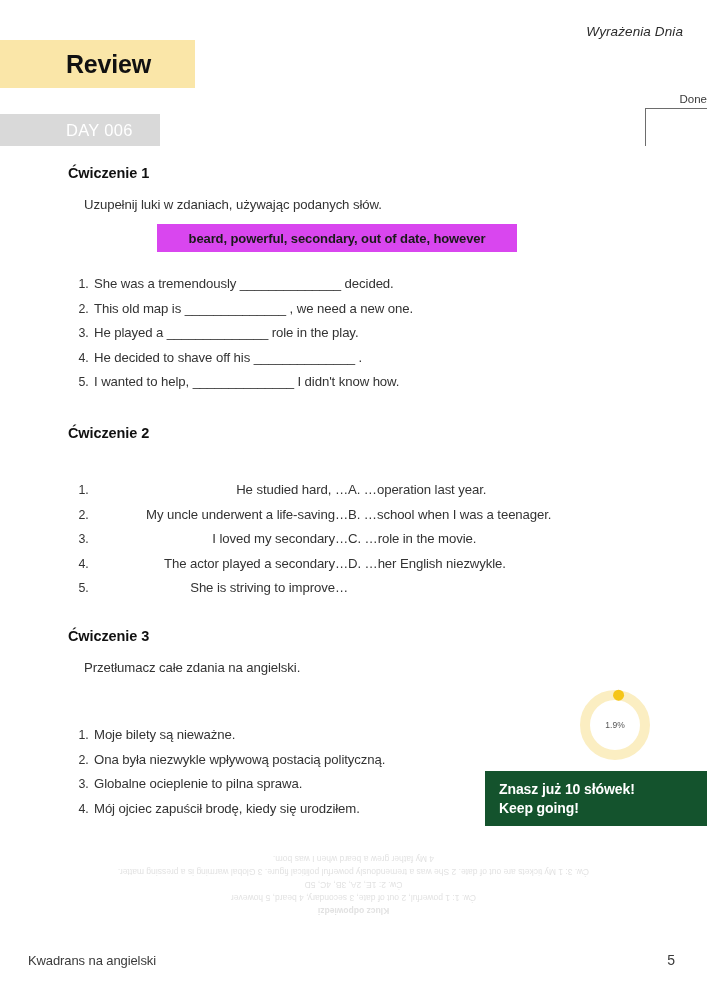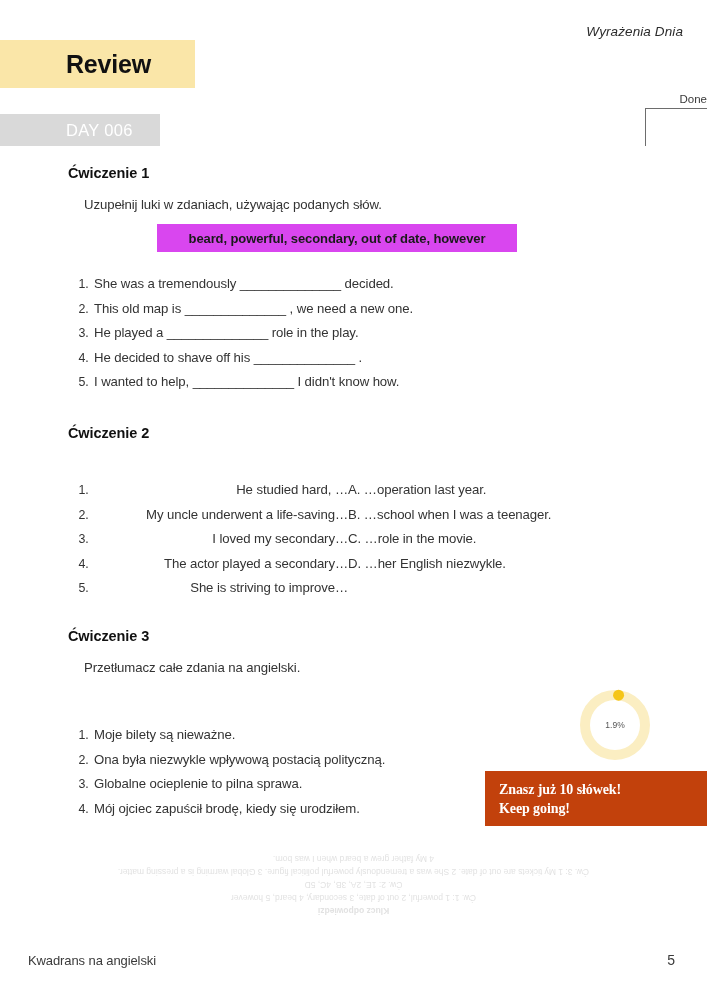--- a/index.html
+++ b/index.html
@@ -177,24 +177,23 @@
     color: #555555;
   }
 
   
   .cta-banner {
     position: absolute;
     left: 485px;
     top: 771px;
     width: 222px;
     height: 55px;
-    background: #c2410c;
+    background: #14532d;
     box-sizing: border-box;
     padding: 9px 0 0 14px;
-    font-family: Liberation Serif, serif;
   }
   .cta-banner div {
     font-size: 14px;
     font-weight: bold;
     color: #ffffff;
     line-height: 19px;
     letter-spacing: -.1px;
   }
 
   

